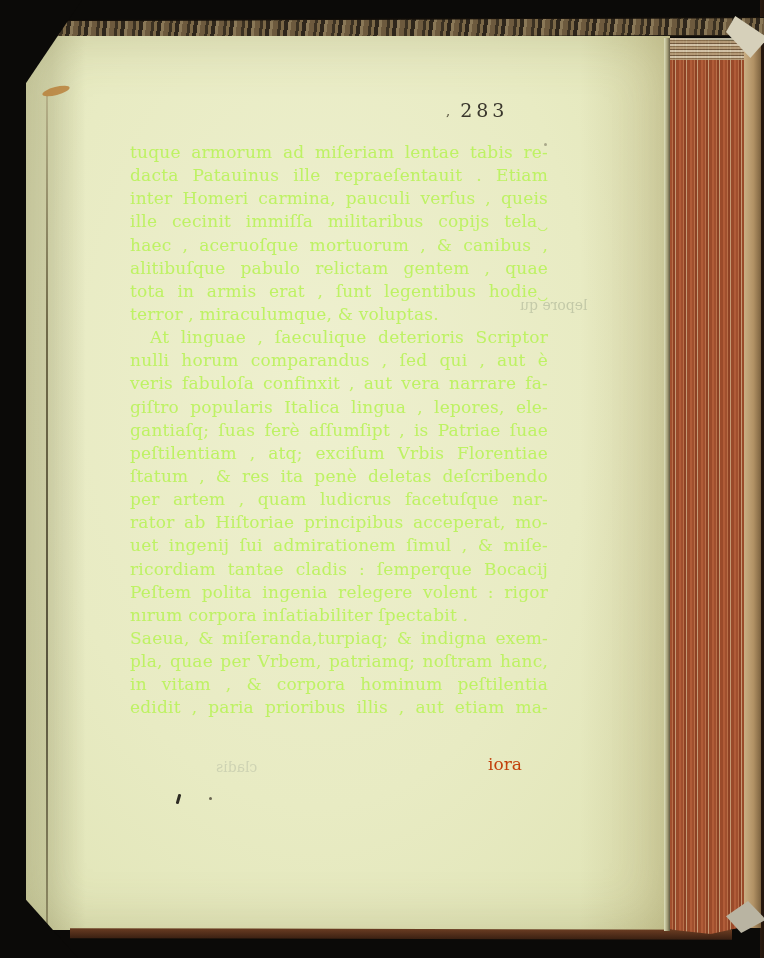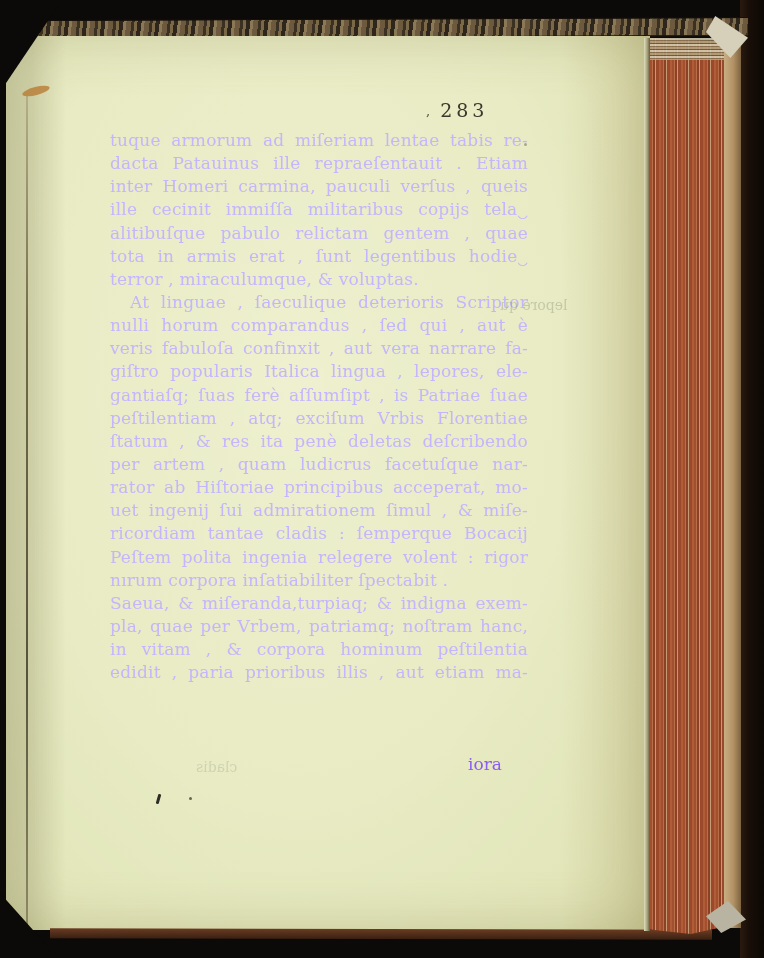--- a/index.html
+++ b/index.html
@@ -1,21 +1,21 @@
 <!DOCTYPE html>
 <html><head>
 <meta charset="utf-8">
 <style>
   html,body{margin:0;padding:0;}
   body{
     width:764px;height:958px;position:relative;overflow:hidden;
     background:#0b0a08;
     font-family:"DejaVu Serif", serif;
   }
-  .scene{position:absolute;inset:0;}
+  .scene{position:absolute;inset:0;margin-left:20px;}
 
   
   .right-leather{
     position:absolute;left:740px;top:0;width:24px;height:958px;
     background:linear-gradient(90deg,#2a1a10 0%,#170e07 40%,#0d0804 100%);
   }
   .top-cover-strip{
     position:absolute;left:36px;top:20px;width:712px;height:17px;
     transform:rotate(-0.25deg);transform-origin:left center;
     background:repeating-linear-gradient(97deg,
@@ -89,35 +89,35 @@
     clip-path:polygon(0 48%,55% 0,100% 58%,38% 100%);
   }
 
   
   .page-number{
     position:absolute;left:426px;top:99px;
     color:#3a372d;font-size:19px;letter-spacing:4px;white-space:nowrap;
   }
   .page-number .comma{font-size:13px;letter-spacing:0;vertical-align:2px;color:#55503c;}
   .text-block{
-    position:absolute;left:110px;top:129px;width:418px;
-    color:#c4b5fd;font-size:17px;
+    position:absolute;left:110px;top:141px;width:418px;
+    color:#bef264;font-size:17px;
   }
   .line{
     height:23.15px;line-height:23.15px;white-space:nowrap;
     letter-spacing:.2px;
   }
   .line.full{
     white-space:normal;text-align:justify;text-align-last:justify;
   }
   .line.indent{text-indent:20px;}
   .catchword{
     position:absolute;left:110px;top:753px;width:418px;height:23px;
     line-height:23px;text-align:right;padding-right:26px;box-sizing:border-box;
-    color:#8b5cf6;font-size:17px;
+    color:#c2410c;font-size:17px;
   }
 
   
   .show-through{position:absolute;transform:scaleX(-1);color:#7e8a74;font-size:14px;pointer-events:none;}
   .show-through.st1{left:500px;top:297px;opacity:.34;}
   .show-through.st2{left:196px;top:759px;opacity:.28;color:#8a9488;}
   .pen-mark{
     position:absolute;left:157px;top:794px;width:3px;height:10px;
     background:#2e2c24;border-radius:1px;transform:rotate(16deg);
   }
@@ -150,20 +150,21 @@
   <div class="binding-corner-top"></div>
   <div class="binding-corner-bottom"></div>
 
   <div class="page-number"><span class="comma">,</span> <span>283</span></div>
 
   <div class="text-block">
       <div class="line full">tuque armorum ad miſeriam lentae tabis re-</div>
       <div class="line full">dacta Patauinus ille repraeſentauit . Etiam</div>
       <div class="line full">inter Homeri carmina, pauculi verſus , queis</div>
       <div class="line full">ille cecinit immiſſa militaribus copijs tela‿</div>
+      <div class="line full">haec , aceruoſque mortuorum , &amp; canibus ,</div>
       <div class="line full">alitibuſque pabulo relictam gentem , quae</div>
       <div class="line full">tota in armis erat , ſunt legentibus hodie‿</div>
       <div class="line">terror , miraculumque, &amp; voluptas.</div>
       <div class="line full indent">At linguae , ſaeculique deterioris Scriptor</div>
       <div class="line full">nulli horum comparandus , ſed qui , aut è</div>
       <div class="line full">veris fabuloſa confinxit , aut vera narrare fa-</div>
       <div class="line full">giſtro popularis Italica lingua , lepores, ele-</div>
       <div class="line full">gantiaſq; ſuas ferè aſſumſipt , is Patriae ſuae</div>
       <div class="line full">peſtilentiam , atq; exciſum Vrbis Florentiae</div>
       <div class="line full">ſtatum , &amp; res ita penè deletas deſcribendo</div>

